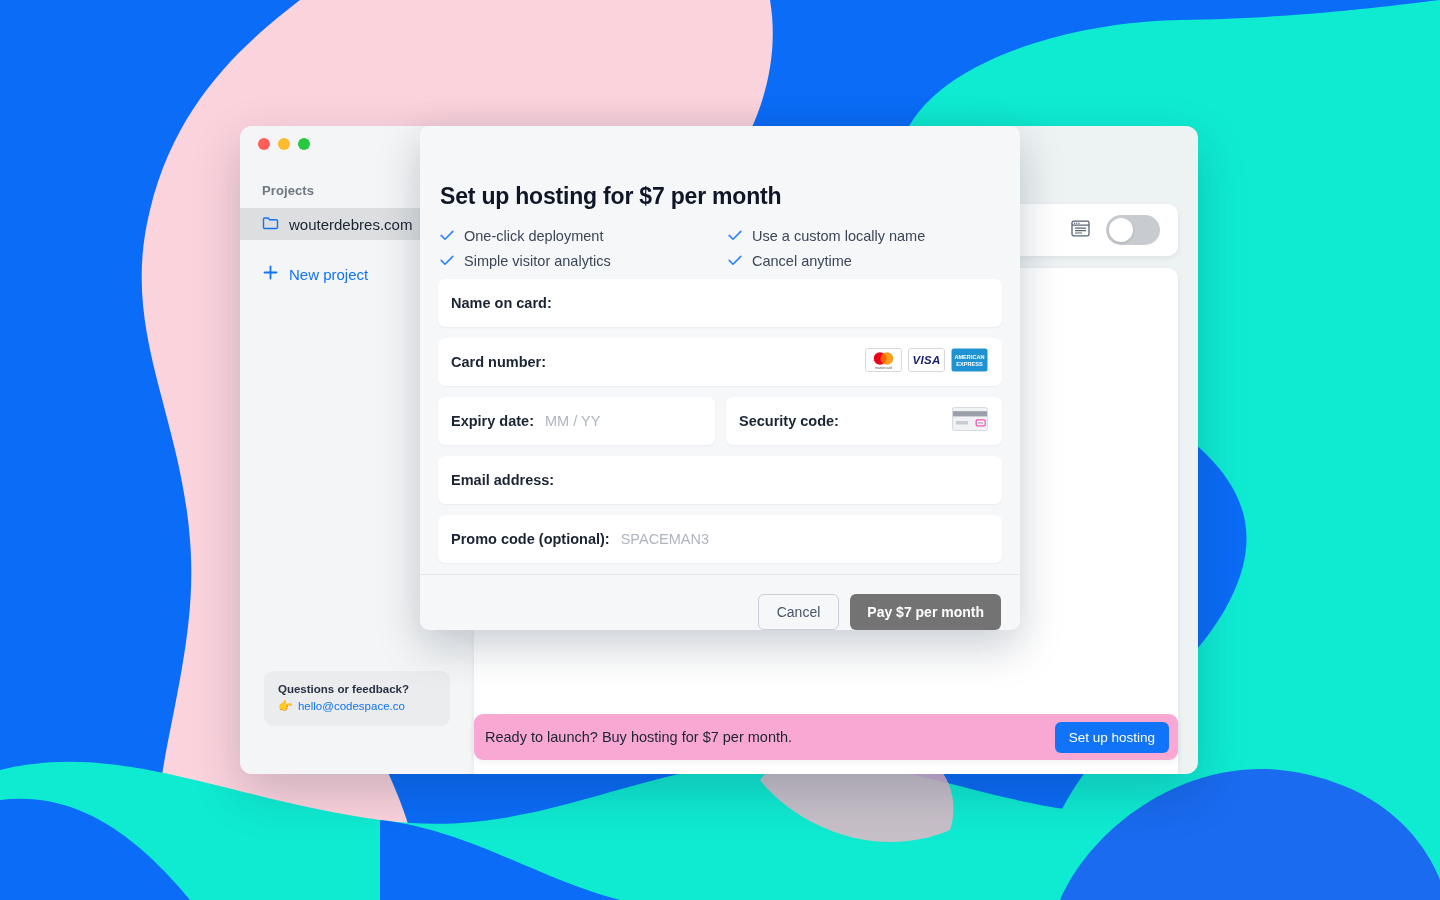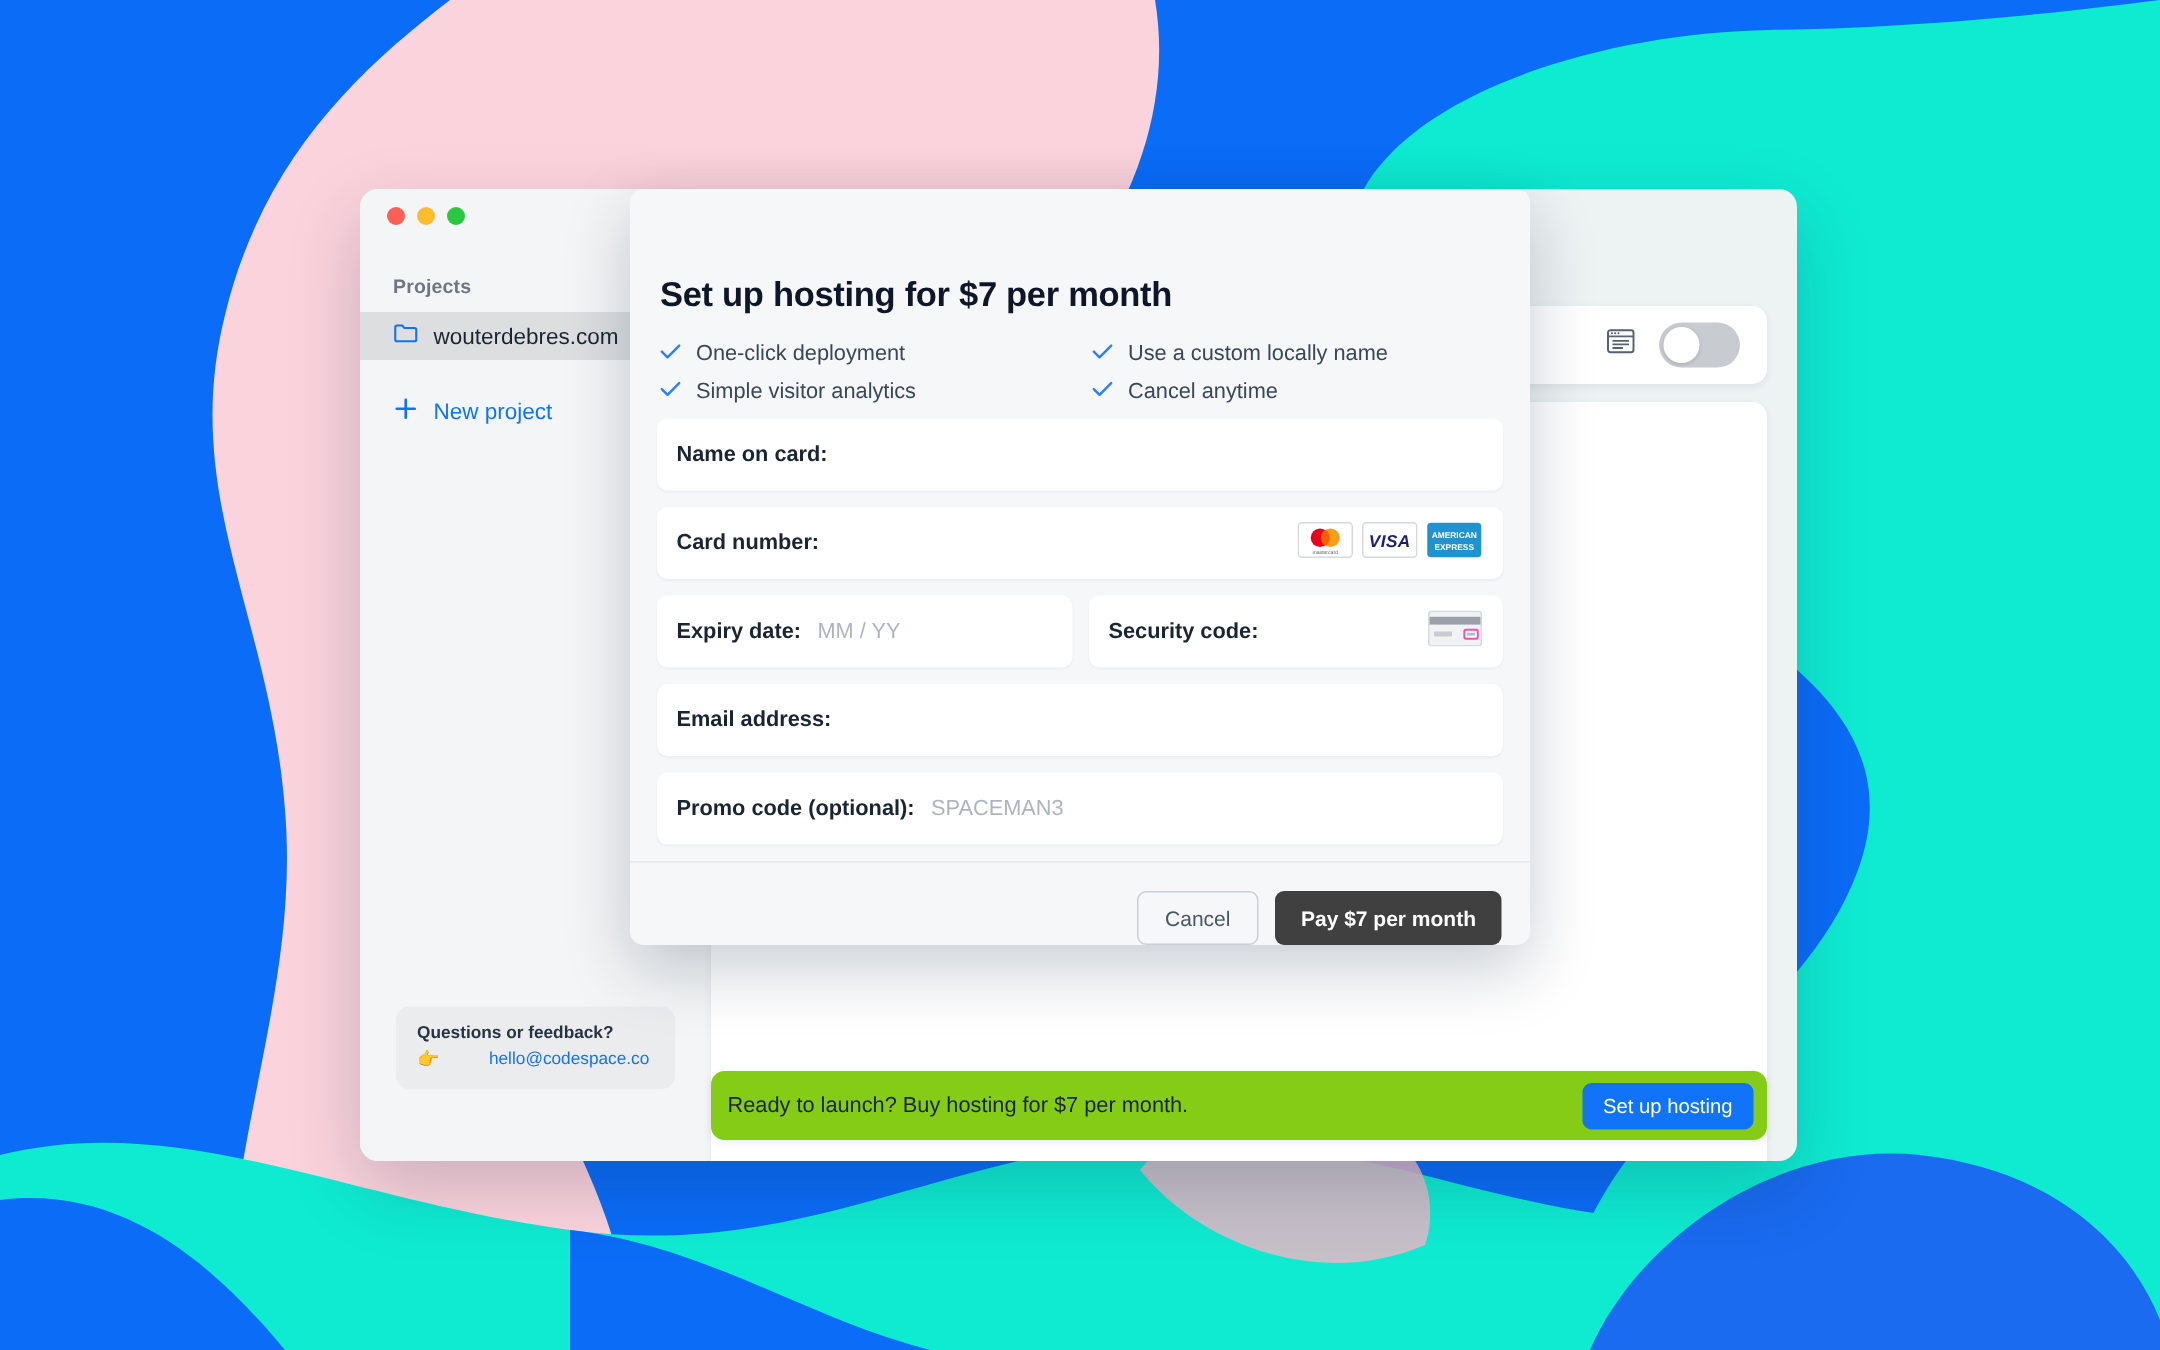--- a/index.html
+++ b/index.html
@@ -71,21 +71,21 @@
     background: #EBECEE;
     border-radius: 9px;
     padding: 12px 14px 13px 14px;
   }
   .feedback-title {
     font-size: 11.5px; font-weight: bold; color: #283243;
     margin-bottom: 4px;
   }
   .feedback-link-row { display: flex; align-items: center; gap: 5px; }
   .feedback-emoji { font-size: 12px; }
-  .feedback-link { font-size: 11.5px; color: #1173F7; text-decoration: none; margin-left: 28px; }
+  .feedback-link { font-size: 11.5px; color: #1173F7; text-decoration: none; }
 
   
   #main-pane {
     flex: 1; height: 100%;
     position: relative;
     padding: 0;
   }
   #toolbar-card {
     position: absolute;
     left: 0; top: 78px;
@@ -121,21 +121,21 @@
   .cc-text {
     color: #3B4657; font-size: 15px; line-height: 18px;
     white-space: nowrap;
   }
   .cc-gap { height: 18px; }
 
   #bottom-bar {
     position: absolute;
     left: 0; bottom: 14px;
     width: 704px; height: 46px;
-    background: #84cc16;
+    background: #f9a8d4;
     border-radius: 9px;
     box-shadow: 0 2px 6px rgba(20,40,70,.07);
     display: flex; align-items: center;
     padding: 0 9px 0 11px;
     justify-content: space-between;
   }
   .bb-text { font-size: 14.5px; color: #1B2433; }
   .btn-blue {
     background: #1173F7; color: #fff;
     border: none; border-radius: 6px;
@@ -207,21 +207,21 @@
   .btn-cancel {
     background: #F5F7F9; color: #4A5566;
     border: 1px solid #C9CFD8;
     border-radius: 6px;
     font-family: "Liberation Sans", sans-serif;
     font-size: 14px;
     padding: 9px 18px;
     cursor: pointer;
   }
   .btn-pay {
-    background: #404040; color: #fff;
+    background: #737373; color: #fff;
     border: none; border-radius: 6px;
     font-family: "Liberation Sans", sans-serif;
     font-size: 14px; font-weight: bold;
     padding: 10px 17px;
     cursor: pointer;
   }
 </style>
 </head>
 <body>
 

